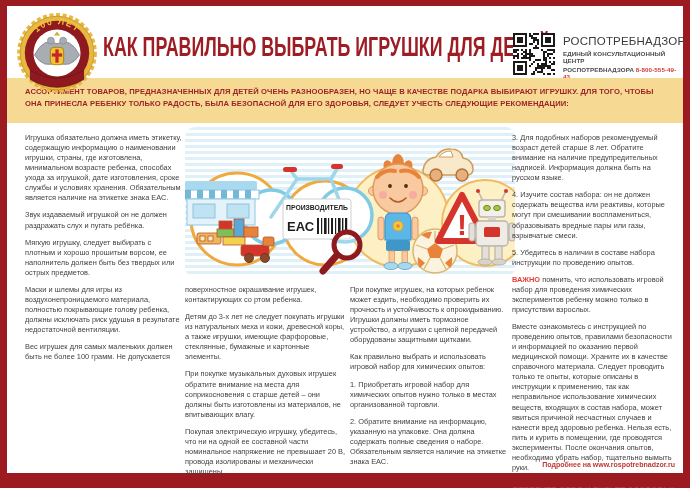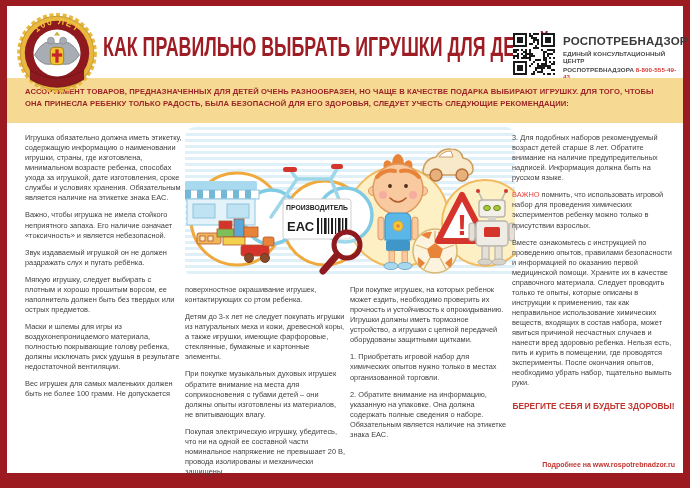--- a/index.html
+++ b/index.html
@@ -3,34 +3,34 @@
 <meta charset="utf-8">
 <style>
   html,body{margin:0;padding:0;background:#888;}
   .page{position:relative;width:690px;height:488px;background:#9b1b20;font-family:"Liberation Sans",sans-serif;overflow:hidden;}
   .inner{position:absolute;left:7px;top:6px;width:676px;height:467px;background:#ffffff;}
   
   .logo{position:absolute;left:10px;top:4px;width:80px;height:90px;z-index:6;}
   .title{position:absolute;left:96px;top:26px;margin:0;font-size:27px;font-weight:bold;color:#9e1c23;white-space:nowrap;letter-spacing:0px;transform:scaleX(0.66);transform-origin:left center;}
   .qr{position:absolute;left:506px;top:27px;width:42px;height:42px;}
   .org{position:absolute;left:556px;top:29px;width:118px;}
-  .org-name{font-size:11.5px;font-weight:bold;color:#3a3a3a;letter-spacing:0.2px;}
+  .org-name{font-size:11.5px;font-weight:normal;color:#3a3a3a;letter-spacing:0.2px;}
   .org-line{font-size:6.2px;font-weight:bold;color:#4a4a4a;margin-top:2.5px;letter-spacing:0.1px;}
   .org-line .phone{color:#d5352f;}
   
   .banner{position:absolute;left:0;top:72px;width:676px;height:45px;background:#f6d993;box-sizing:border-box;
     padding:8px 18px 0 18px;color:#9c2328;font-weight:bold;font-size:7.6px;line-height:1.6;letter-spacing:0.1px;}
   
   .col{position:absolute;color:#3f3f3f;font-size:7.4px;line-height:1.36;}
   .col p{margin:0 0 7px 0;}
   .col1{left:18px;top:127px;width:158px;}
   .col2{left:178px;top:279px;width:161px;}
   .col3{left:343px;top:279px;width:158px;}
   .col4{left:505px;top:127px;width:163px;}
-  .red{color:#e2413a;font-weight:normal;}
+  .red{color:#e2413a;font-weight:bold;}
   .slogan{color:#c03530;font-weight:bold;font-size:8.4px;text-align:center;margin-top:12px;}
   .more{position:absolute;right:8px;bottom:5px;color:#c03530;font-size:7px;font-weight:bold;}
   
   .illo{position:absolute;left:178px;top:121px;width:330px;height:150px;}
 </style>
 </head>
 <body>
 
 <div class="page">
   <div class="inner">
@@ -333,42 +333,44 @@
         <rect x="36" y="32" width="6" height="18" rx="3" fill="#e4e0d8" stroke="#b9b4ac" stroke-width="1.2"></rect>
         <rect x="9" y="55" width="7" height="14" fill="#e4e0d8" stroke="#b9b4ac" stroke-width="1.2"></rect>
         <rect x="22" y="55" width="7" height="14" fill="#e4e0d8" stroke="#b9b4ac" stroke-width="1.2"></rect>
         <ellipse cx="12" cy="71" rx="7" ry="3" fill="#d8d4cc" stroke="#b9b4ac" stroke-width="1"></ellipse>
         <ellipse cx="26" cy="71" rx="7" ry="3" fill="#d8d4cc" stroke="#b9b4ac" stroke-width="1"></ellipse>
       </g>
     </svg>
 
     <div class="col col1">
       <p>Игрушка обязательно должна иметь этикетку, содержащую информацию о наименовании игрушки, страны, где изготовлена, минимальном возрасте ребенка, способах ухода за игрушкой, дате изготовления, сроке службы и условиях хранения. Обязательным является наличие на этикетке знака ЕАС.</p>
-      <p>Важно, чтобы игрушка не имела стойкого неприятного запаха. Его наличие означает «токсичность» и является небезопасной.</p>
       <p>Звук издаваемый игрушкой он не должен раздражать слух и пугать ребёнка.</p>
       <p>Мягкую игрушку, следует выбирать с плотным и хорошо прошитым ворсом, ее наполнитель должен быть без твердых или острых предметов.</p>
       <p>Маски и шлемы для игры из воздухонепроницаемого материала, полностью покрывающие голову ребенка, должны исключать риск удушья в результате недостаточной вентиляции.</p>
       <p>Вес игрушек для самых маленьких должен быть не более 100 грамм. Не допускается</p>
     </div>
 
     <div class="col col2">
       <p>поверхностное окрашивание игрушек, контактирующих со ртом ребенка.</p>
       <p>Детям до 3-х лет не следует покупать игрушки из натуральных меха и кожи, древесной коры, а также игрушки, имеющие фарфоровые, стеклянные, бумажные и картонные элементы.</p>
-      <p>При покупке музыкальных духовых игрушек обратите внимание на места для соприкосновения с губами детей – они должны опыты изготовлены из материалов, не впитывающих влагу.</p>
+      <p>При покупке музыкальных духовых игрушек обратите внимание на места для соприкосновения с старше детей – они должны быть изготовлены из материалов, не впитывающих влагу.</p>
       <p>Покупая электрическую игрушку, убедитесь, что ни на одной ее составной части номинальное напряжение не превышает 20 В, провода изолированы и механически защищены.</p>
     </div>
 
     <div class="col col3">
       <p>При покупке игрушек, на которых ребенок может ездить, необходимо проверить их прочность и устойчивость к опрокидыванию. Игрушки должны иметь тормозное устройство, а игрушки с цепной передачей оборудованы защитными щитками.</p>
+      <p>Как правильно выбрать и использовать игровой набор для химических опытов:</p>
       <p>1. Приобретать игровой набор для химических опытов нужно только в местах организованной торговли.</p>
       <p>2.  Обратите внимание на информацию, указанную на упаковке. Она должна содержать полные сведения о наборе. Обязательным является наличие на этикетке знака ЕАС.</p>
     </div>
 
     <div class="col col4">
       <p>3.  Для подобных наборов рекомендуемый возраст детей старше 8 лет. Обратите внимание на наличие предупредительных надписей. Информация должна быть  на русском языке.</p>
+      <p>4.  Изучите состав набора: он не должен содержать вещества или реактивы, которые могут при смешивании воспламениться, образовывать вредные пары или газы, взрывчатые смеси.</p>
+      <p>5.  Убедитесь в наличии в составе набора инструкции по проведению опытов.</p>
       <p><span class="red">ВАЖНО</span><span> помнить, что использовать игровой набор для проведения химических экспериментов ребенку можно только в присутствии взрослых.</span></p>
       <p>Вместе ознакомьтесь с инструкцией по проведению опытов, правилами безопасности и информацией по оказанию первой медицинской помощи. Храните их в качестве справочного материала. Следует проводить только те опыты, которые описаны в инструкции к применению, так как неправильное использование химических веществ, входящих в состав набора, может явиться причиной несчастных случаев и нанести вред здоровью ребенка. Нельзя есть, пить и курить в помещении, где проводятся эксперименты. После окончания опытов, необходимо убрать набор, тщательно вымыть руки.</p>
       <div class="slogan">БЕРЕГИТЕ СЕБЯ И БУДЬТЕ ЗДОРОВЫ!</div>
     </div>
 
     <div class="more">Подробнее на www.rospotrebnadzor.ru</div>
   </div>
 </div>
 
 </body></html>

